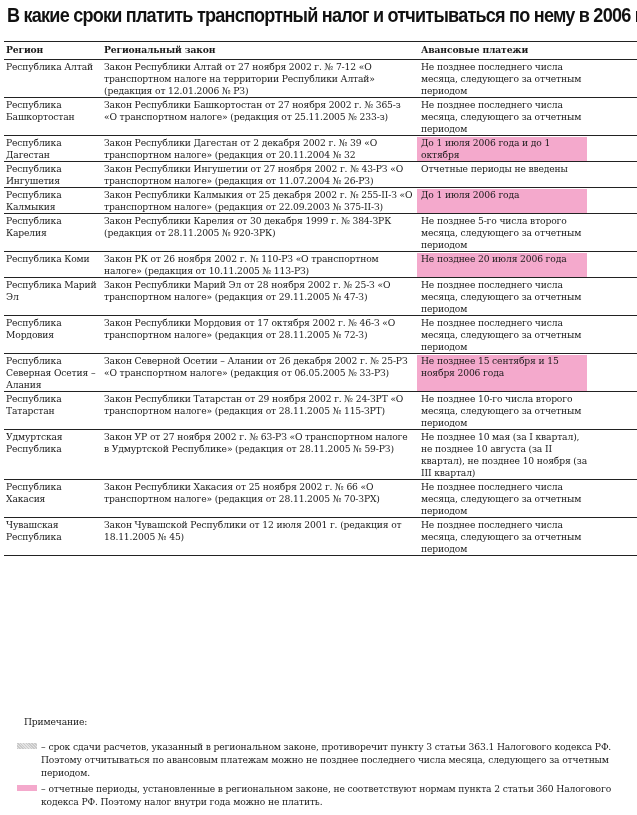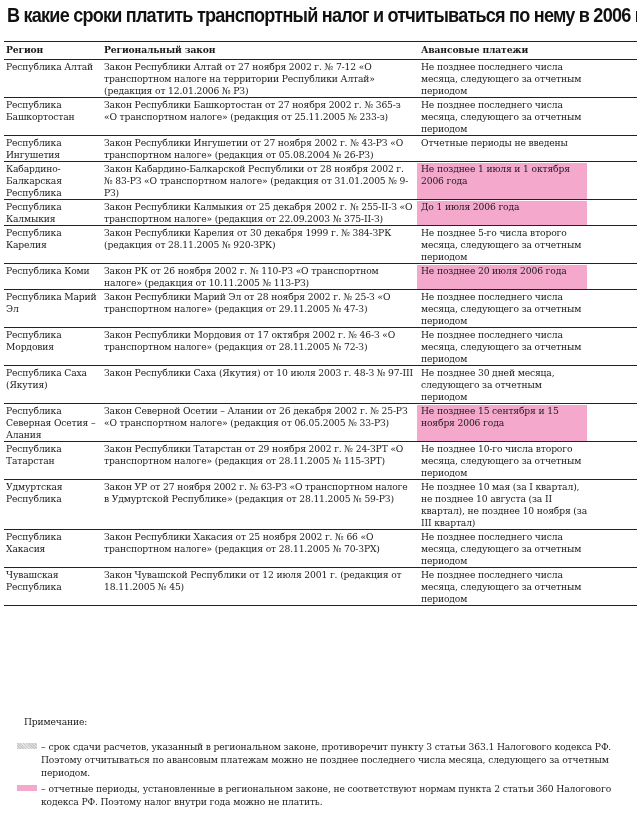--- a/index.html
+++ b/index.html
@@ -77,34 +77,34 @@
         <tr>
           <td>Республика Башкортостан</td>
           <td>Закон Республики Башкортостан от 27 ноября 2002 г. № 365-з «О транспортном налоге» (редакция от 25.11.2005 № 233-з)</td>
           <td class="c3">
             <div>
               <span class="pay">Не позднее последнего числа месяца, следующего за отчетным периодом</span>
             </div>
           </td>
         </tr>
         <tr>
+          <td>Республика Дагестан</td>
+          <td>Закон Республики Дагестан от 2 декабря 2002 г. № 39 «О транспортном налоге» (редакция от 20.11.2004 № 32</td>
+          <td class="c3">
+            <div>
+              <span class="pay pink">До 1 июля 2006 года и до 1 октября</span>
+            </div>
+          </td>
+        </tr>
+        <tr>
           <td>Республика Ингушетия</td>
-          <td>Закон Республики Ингушетии от 27 ноября 2002 г. № 43-РЗ «О транспортном налоге» (редакция от 05.08.2004 № 26-РЗ)</td>
+          <td>Закон Республики Ингушетии от 27 ноября 2002 г. № 43-РЗ «О транспортном налоге» (редакция от 11.07.2004 № 26-РЗ)</td>
           <td class="c3">
             <div>
               <span class="pay">Отчетные периоды не введены</span>
-            </div>
-          </td>
-        </tr>
-        <tr>
-          <td>Кабардино-Балкарская Республика</td>
-          <td>Закон Кабардино-Балкарской Республики от 28 ноября 2002 г. № 83-РЗ «О транспортном налоге» (редакция от 31.01.2005 № 9-РЗ)</td>
-          <td class="c3">
-            <div>
-              <span class="pay pink">Не позднее 1 июля и 1 октября 2006 года</span>
             </div>
           </td>
         </tr>
         <tr>
           <td>Республика Калмыкия</td>
           <td>Закон Республики Калмыкия от 25 декабря 2002 г. № 255-II-З «О транспортном налоге» (редакция от 22.09.2003 № 375-II-З)</td>
           <td class="c3">
             <div>
               <span class="pay pink">До 1 июля 2006 года</span>
             </div>
@@ -136,29 +136,20 @@
               <span class="pay">Не позднее последнего числа месяца, следующего за отчетным периодом</span>
             </div>
           </td>
         </tr>
         <tr>
           <td>Республика Мордовия</td>
           <td>Закон Республики Мордовия от 17 октября 2002 г. № 46-З «О транспортном налоге» (редакция от 28.11.2005 № 72-З)</td>
           <td class="c3">
             <div>
               <span class="pay">Не позднее последнего числа месяца, следующего за отчетным периодом</span>
-            </div>
-          </td>
-        </tr>
-        <tr>
-          <td>Республика Саха (Якутия)</td>
-          <td>Закон Республики Саха (Якутия) от 10 июля 2003 г. 48-З № 97-III</td>
-          <td class="c3">
-            <div>
-              <span class="pay">Не позднее 30 дней месяца, следующего за отчетным периодом</span>
             </div>
           </td>
         </tr>
         <tr>
           <td>Республика Северная Осетия – Алания</td>
           <td>Закон Северной Осетии – Алании от 26 декабря 2002 г. № 25-РЗ «О транспортном налоге» (редакция от 06.05.2005 № 33-РЗ)</td>
           <td class="c3">
             <div>
               <span class="pay pink">Не позднее 15 сентября и 15 ноября 2006 года</span>
             </div>

